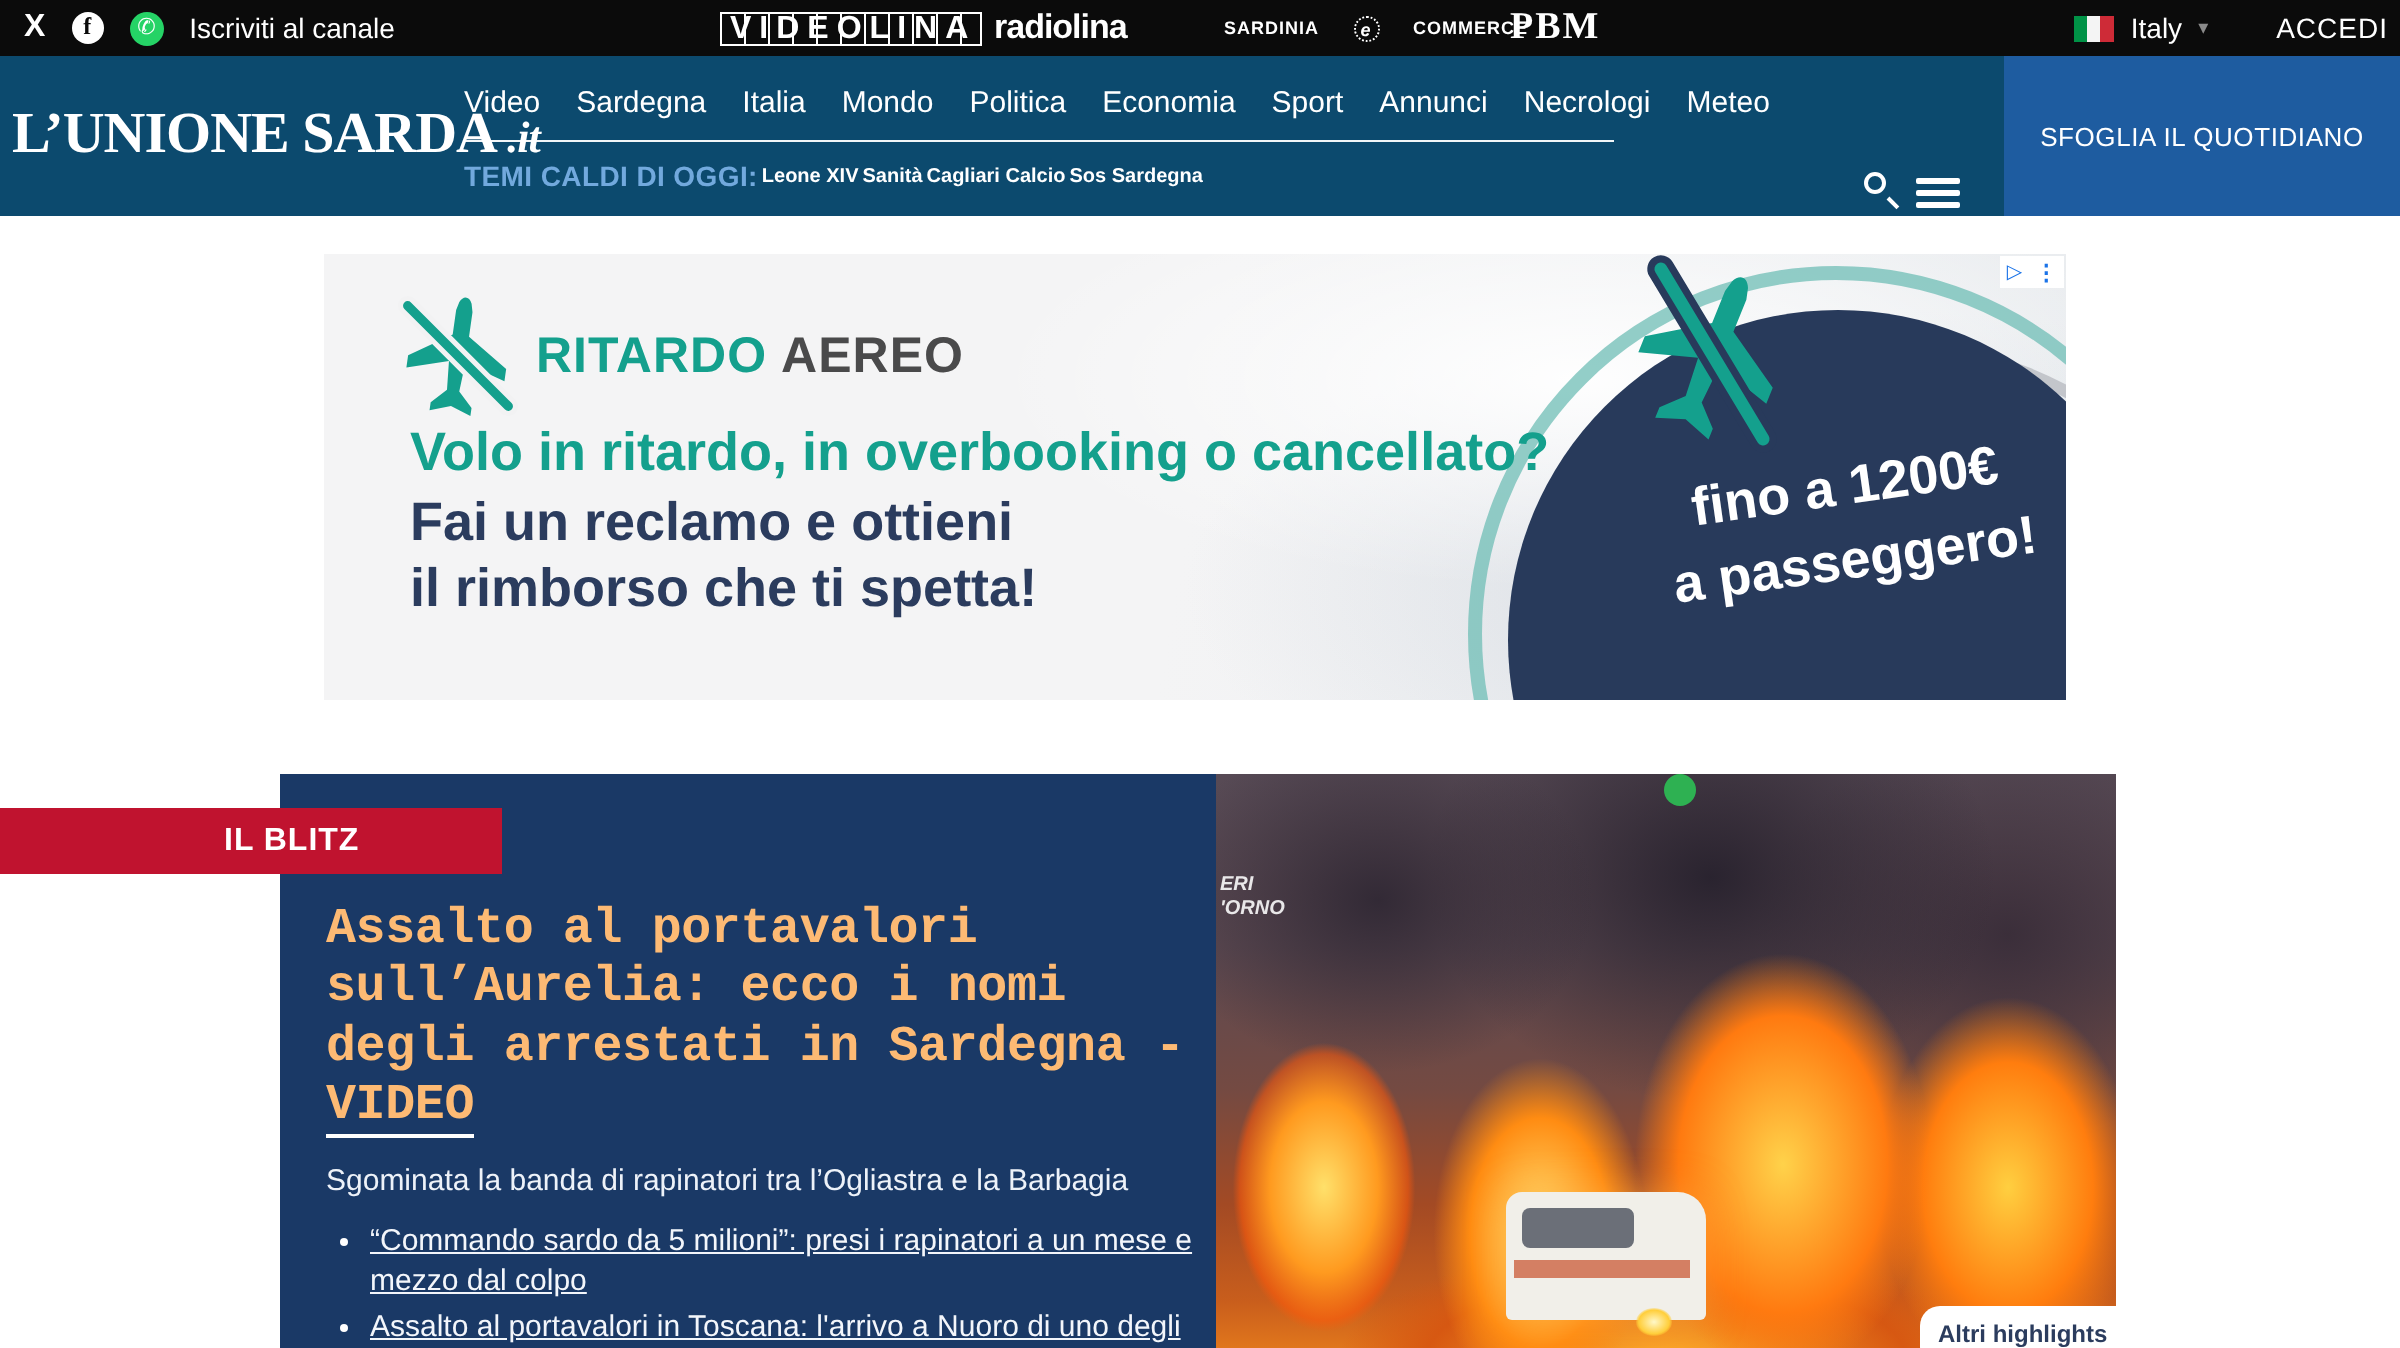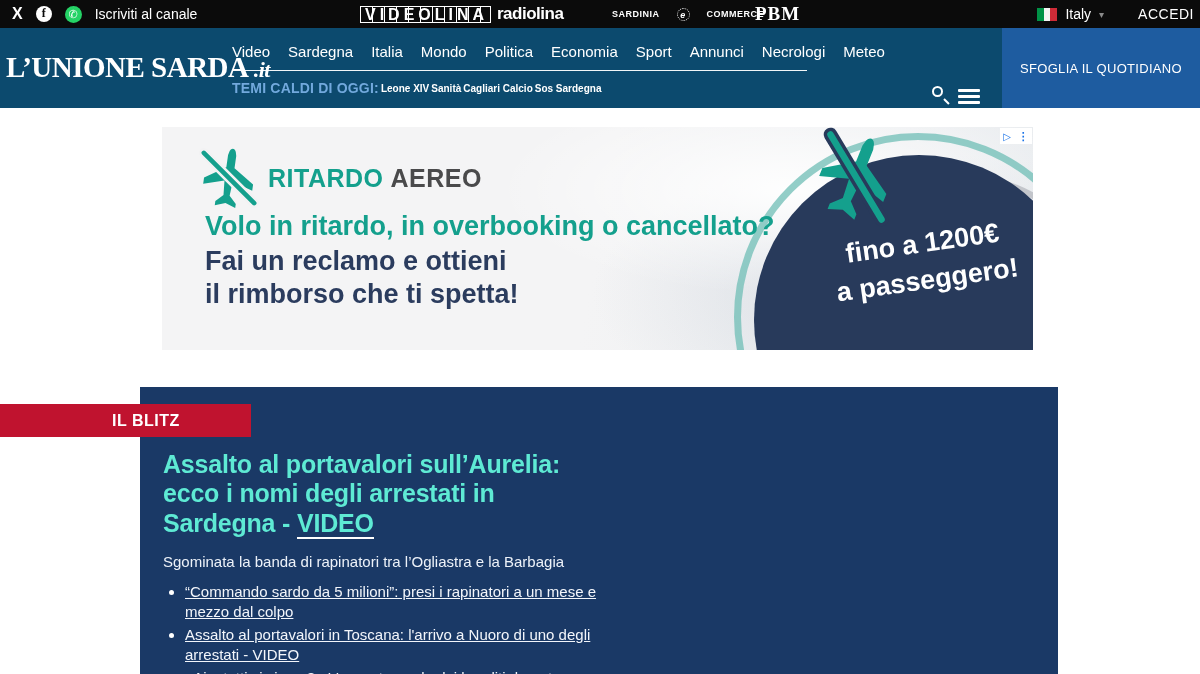--- a/index.html
+++ b/index.html
@@ -84,21 +84,21 @@
       display:flex; align-items:center; justify-content:space-around; color:#1a73e8; }
   .adchoices .play { font-size:10px; }
   .adchoices .kebab { font-size:11px; font-weight:bold; }
 
   
   .article-card { position:absolute; left:140px; top:387px; width:918px; height:287px; background:#1a3966; }
   .kicker { position:absolute; left:0; top:404px; width:251px; height:33px; background:#c0132f;
       color:#fff; font-size:16px; font-weight:bold; line-height:33px; padding-left:112px;
       letter-spacing:.5px; z-index:5; }
   .article-text { position:absolute; left:23px; top:63px; width:438px; }
-  .headline { color:#5eead4; font-size:25px; font-weight:bold; line-height:1.17; letter-spacing:-0.2px; }
+  .headline { color:#fdba74; font-size:25px; font-weight:bold; line-height:1.17; letter-spacing:-0.2px;font-family:Liberation Mono, monospace; }
   .headline .vid-link { border-bottom:2px solid #fff; }
   .standfirst { margin-top:15px; color:#edf2f9; font-size:15px; }
   .related { margin-top:12px; padding-left:22px; list-style:disc; color:#fff; }
   .related li { font-size:15px; line-height:1.33; margin-bottom:3px; }
   .related a { color:#f3f6fb; text-decoration:underline; }
 
   .article-image { position:absolute; left:468px; top:0; width:450px; height:287px; overflow:hidden;
       background:
         radial-gradient(ellipse 60px 95px  at 12% 72%, #ffe06a, #ff9a1f 45%, rgba(255,90,10,.55) 70%, transparent 76%),
         radial-gradient(ellipse 70px 115px at 36% 80%, #ffe77a, #ff8c12 50%, transparent 76%),
@@ -234,17 +234,30 @@
       <ul class="related">
         <li>
           <a>“Commando sardo da 5 milioni”: presi i rapinatori a un mese e mezzo dal colpo</a></li>
         <li>
           <a>Assalto al portavalori in Toscana: l'arrivo a Nuoro di uno degli arrestati - VIDEO</a></li>
         <li>
           <a>«Ajo, tutti ci siamo?» L'accento sardo dei banditi durante</a></li>
       </ul>
     </div>
 
+    <div class="article-image">
+      <span class="green-dot"></span>
+      <div class="watermark">
+        <div>ERI</div>
+        <div>'ORNO</div>
+      </div>
+      <div class="van">
+        <div class="windshield"></div>
+        <div class="stripe"></div>
+      </div>
+      <div class="headlight"></div>
+      <div class="overlay-pill">Altri highlights</div>
+    </div>
   </div>
 
   <div class="kicker">IL BLITZ</div>
 
 </div>
 
 </body></html>

